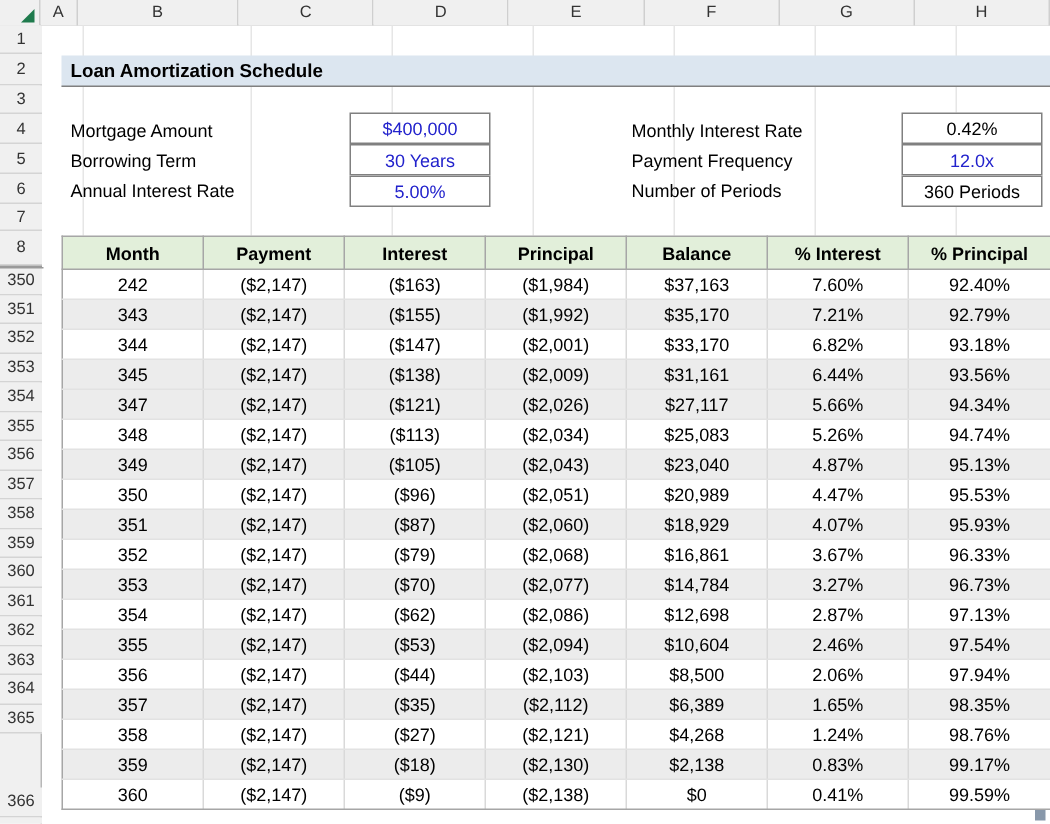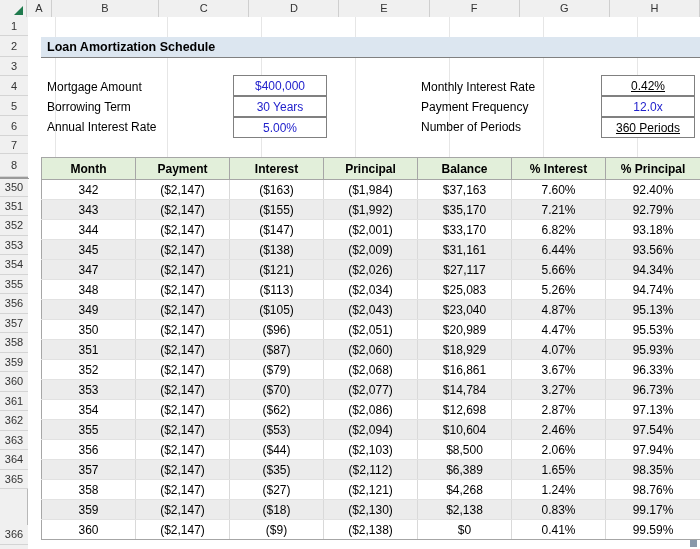--- a/index.html
+++ b/index.html
@@ -106,21 +106,21 @@
   .valbox {
     position: absolute;
     border: 1px solid #808080;
     background: #ffffff;
     display: flex;
     align-items: center;
     justify-content: center;
     font-size: 12px;
   }
   .val-input { color: #2222cc; text-align: center; }
-  .val-calc  { color: #000000; text-decoration: underline; }
+  .val-calc  { color: #000000; }
 
   
   .amort {
     position: absolute;
     border-collapse: collapse;
     table-layout: fixed;
   }
   .amort th {
     background: #e2efda;
     border: 1px solid #a6a6a6;
@@ -258,21 +258,21 @@
         <th>Payment</th>
         <th>Interest</th>
         <th>Principal</th>
         <th>Balance</th>
         <th>% Interest</th>
         <th>% Principal</th>
       </tr>
     </thead>
     <tbody id="amort-body">
         <tr class="band-odd">
-          <td class="edge-l">342</td>
+          <td class="edge-l">242</td>
           <td>($2,147)</td>
           <td>($163)</td>
           <td>($1,984)</td>
           <td>$37,163</td>
           <td>7.60%</td>
           <td class="edge-r">92.40%</td>
         </tr>
         <tr class="band-even">
           <td class="edge-l">343</td>
           <td>($2,147)</td>

